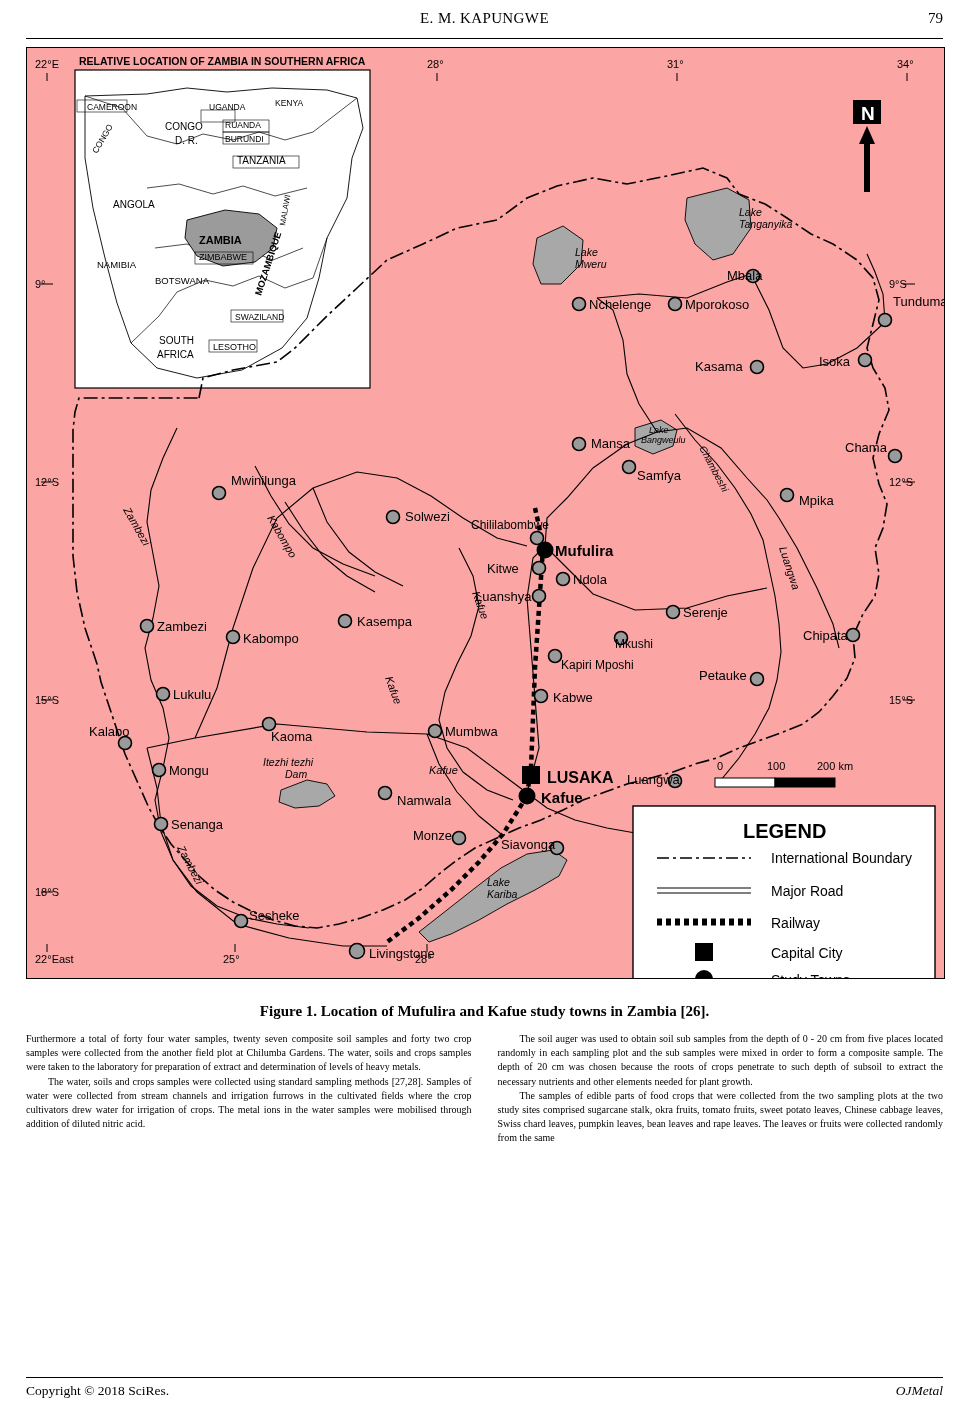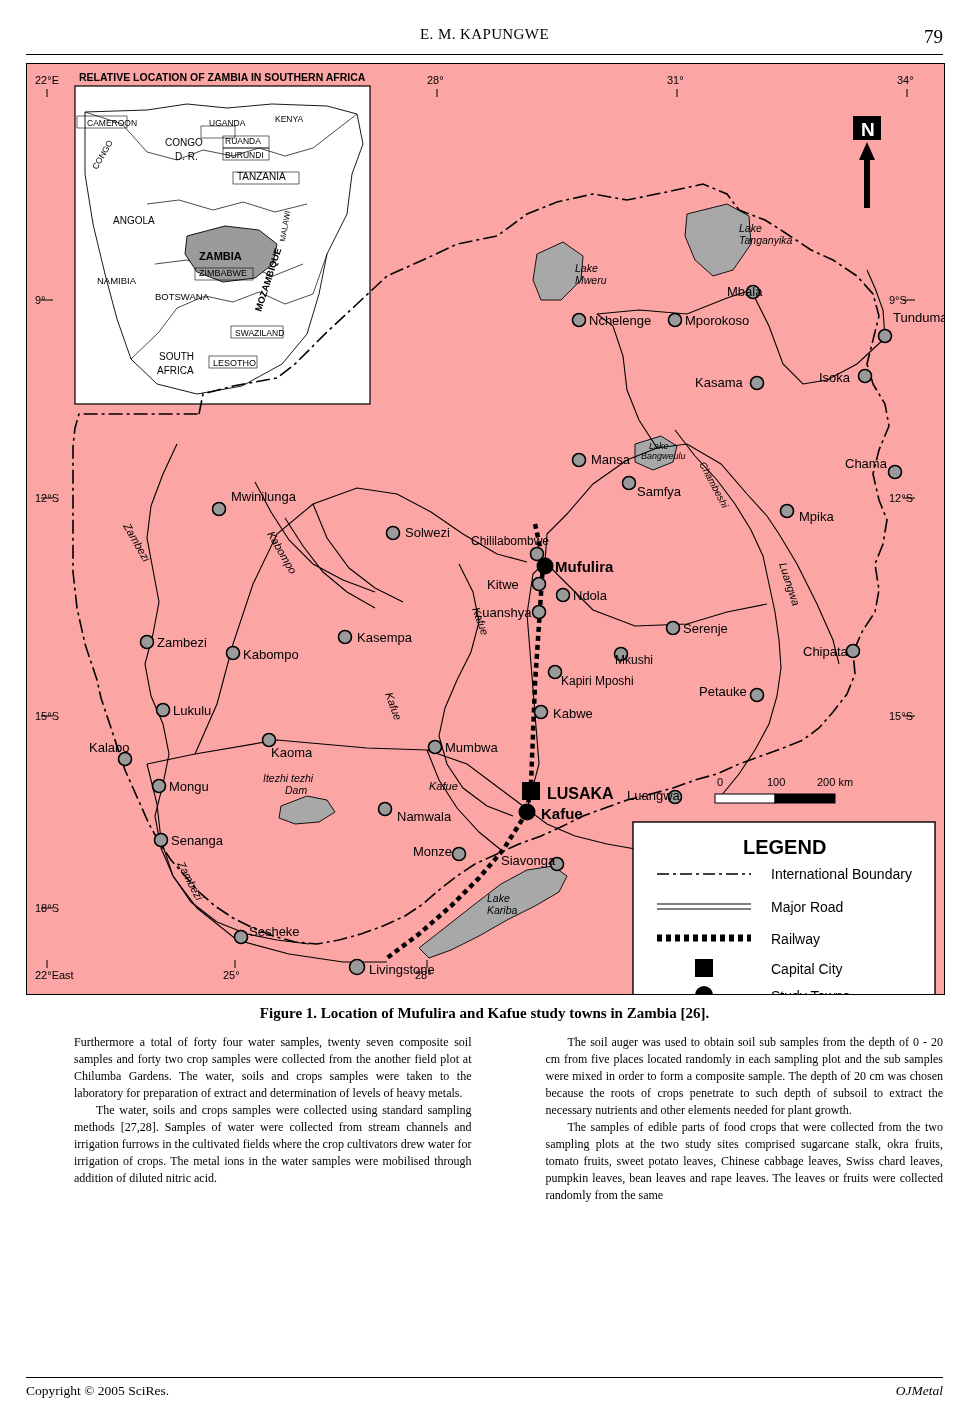--- a/index.html
+++ b/index.html
@@ -12,40 +12,40 @@
     height: 1415px;
     position: relative;
     font-family: "Liberation Serif", serif;
     color: #000;
   }
   .page {
     position: relative;
     width: 969px;
     height: 1415px;
     box-sizing: border-box;
-    padding: 16px 26px;
+    padding: 0 26px;
   }
   
   .runhead {
     position: relative;
     height: 34px;
     padding-top: 10px;
     box-sizing: border-box;
   }
   .runhead .author {
     text-align: center;
     font-size: 15px;
     letter-spacing: 0.4px;
     font-family: "Liberation Serif", serif;
   }
   .runhead .pageno {
     position: absolute;
     right: 0;
     top: 10px;
-    font-size: 19px;
+    font-size: 15px;
   }
   .rule {
     border-top: 1px solid #000;
     margin-top: 4px;
   }
   
   .figure-wrap {
     margin-top: 8px;
     position: relative;
   }
@@ -55,35 +55,34 @@
     height: 930px;
     border: 1px solid #000;
     background: #fca5a5;
     overflow: hidden;
   }
   .mapbox svg { display: block; }
   .figcaption {
     text-align: center;
     font-weight: bold;
     font-size: 15px;
-    margin-top: 10px;
+    margin-top: 24px;
     margin-bottom: 12px;
   }
   
   .columns {
     display: flex;
     gap: 26px;
     margin-top: 6px;
   }
   .col {
     width: 446px;
-    font-size: 12px;
+    font-size: 10px;
     line-height: 1.42;
     text-align: justify;
-    margin-left: 48px;
   }
   .col p {
     margin: 0 0 0 0;
     text-indent: 22px;
     text-align: justify;
     hyphens: auto;
   }
   .col p.first { text-indent: 0; }
   
   .footer {
@@ -431,18 +430,18 @@
     </div>
     <div class="col">
       <p>The soil auger was used to obtain soil sub samples from the depth of 0 - 20 cm from five places located randomly in each sampling plot and the sub samples were mixed in order to form a composite sample. The depth of 20 cm was chosen because the roots of crops penetrate to such depth of subsoil to extract the necessary nutrients and other elements needed for plant growth.</p>
       <p>The samples of edible parts of food crops that were collected from the two sampling plots at the two study sites comprised sugarcane stalk, okra fruits, tomato fruits, sweet potato leaves, Chinese cabbage leaves, Swiss chard leaves, pumpkin leaves, bean leaves and rape leaves. The leaves or fruits were collected randomly from the same</p>
     </div>
   </div>
 
   <div class="footer">
     <div class="frule"></div>
     <div class="frow">
-      <div>Copyright © 2005 SciRes.</div>
+      <div>Copyright © 2018 SciRes.</div>
       <div class="right">OJMetal</div>
     </div>
   </div>
 
 </div>
 
 </body></html>

